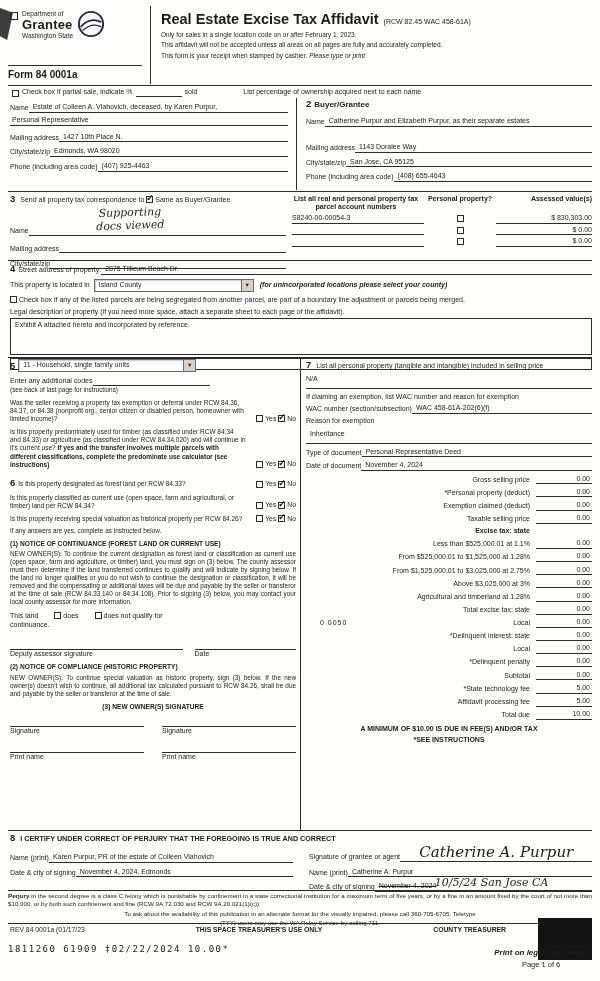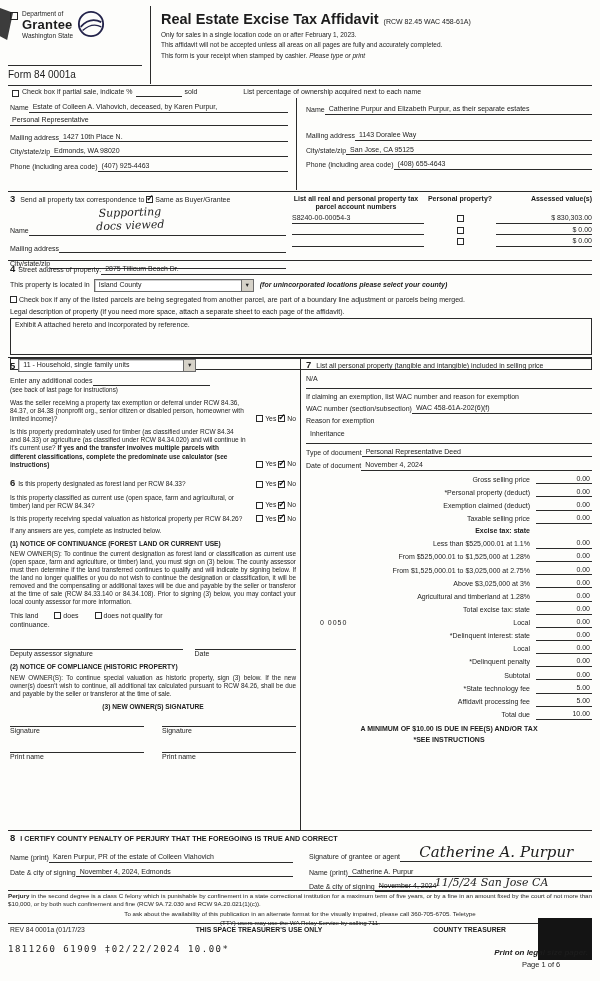--- a/index.html
+++ b/index.html
@@ -27,21 +27,21 @@
   .small{font-size:6.4px}
   
   .header{position:absolute;top:6px;left:8px;right:8px;height:78px;display:flex}
   .logo-col{width:142px;position:relative;padding:4px 0 0 2px}
   .logo-row{display:flex;gap:4px;align-items:flex-start}
   .sq-icon{width:8px;height:8px;border:1.5px solid #222;margin-top:2px;flex:none}
   .dept-small{font-size:6.5px}
   .dept-big{font-size:13px;font-weight:bold;line-height:1;letter-spacing:.2px}
   .dept-state{font-size:6.5px;margin-top:1px}
   .form-no{position:absolute;bottom:3px;left:0;right:8px;border-top:1px solid #2b2b2b;
-           padding-top:3px;font-weight:normal;font-size:10px}
+           padding-top:3px;font-weight:bold;font-size:10px}
   .title-col{flex:1;border-left:1px solid #2b2b2b;padding:4px 0 0 10px}
   .h1row{display:flex;align-items:baseline;gap:5px}
   .h1row h1{font-size:14.5px;font-weight:bold}
   .rcw{font-size:7px}
   .hnote{font-size:6.5px;margin-top:2.5px}
   .scan-mark{position:absolute;left:0;top:8px;width:13px;height:32px;background:#3c3c3c;
              clip-path:polygon(0 0,100% 15%,55% 100%,0 88%)}
   
   .partial{position:absolute;top:88px;left:12px;right:8px;display:flex;align-items:flex-end}
   .pct-line{display:inline-block;width:46px;border-bottom:1px solid #2b2b2b;margin:0 3px}
@@ -168,20 +168,21 @@
       <div class="frow">
           <span class="lbl">City/state/zip</span>
           <span class="fill">Edmonds, WA 98020</span>
         </div>
       <div class="frow">
           <span class="lbl">Phone (including area code)</span>
           <span class="fill">(407) 925-4463</span>
         </div>
     </div>
     <div class="s12col right">
+      <div class="sec-h"><span class="num">2</span><span>Buyer/Grantee</span></div>
       <div class="frow" style="margin-top:7px">
           <span class="lbl">Name</span>
           <span class="fill">Catherine Purpur and Elizabeth Purpur, as their separate estates</span>
         </div>
       <div class="frow" style="margin-top:16px">
           <span class="lbl">Mailing address</span>
           <span class="fill">1143 Doralee Way</span>
         </div>
       <div class="frow">
           <span class="lbl">City/state/zip</span>
@@ -469,21 +470,21 @@
         <span class="amt-val">10.00</span>
       </div>
     <div class="b ctr" style="margin-top:5px">A MINIMUM OF $10.00 IS DUE IN FEE(S) AND/OR TAX</div>
     <div class="b ctr" style="margin-top:2px">*SEE INSTRUCTIONS</div>
   </div>
   <div class="hline" style="top:830px"></div>
 
   <div class="sec8">
     <div class="b" style="font-size:7.2px">
       <span class="num">8</span>
-      <span>I CERTIFY COUNTY PENALTY OF PERJURY THAT THE FOREGOING IS TRUE AND CORRECT</span>
+      <span>I CERTIFY UNDER CORRECT OF PERJURY THAT THE FOREGOING IS TRUE AND CORRECT</span>
     </div>
     <div class="s8cols">
       <div class="s8col l">
         <div class="row" style="margin-top:6px">
           <span class="lbl">Name (print)</span>
           <span class="fill">Karen Purpur, PR of the estate of Colleen Vlahovich</span>
         </div>
         <div class="row" style="margin-top:5px">
           <span class="lbl">Date &amp; city of signing</span>
           <span class="fill">November 4, 2024, Edmonds</span>
@@ -496,21 +497,21 @@
               <span class="script" style="font-size:15px;left:10%">Catherine A. Purpur</span>
             </span>
         </div>
         <div class="row" style="margin-top:6px">
           <span class="lbl">Name (print)</span>
           <span class="fill">Catherine A. Purpur</span>
         </div>
         <div class="row" style="margin-top:5px">
           <span class="lbl">Date &amp; city of signing</span>
           <span class="fill"><span class="struck">November 4, 2024</span>
-            <span class="hand" style="font-size:11px;position:absolute;left:60px;top:-6px;white-space:nowrap">11/5/24  San Jose CA</span>
+            <span class="hand" style="font-size:11px;position:absolute;left:60px;top:-6px;white-space:nowrap">10/5/24  San Jose CA</span>
           </span>
         </div>
       </div>
     </div>
   </div>
   <div class="hline" style="top:890px"></div>
 
   <div class="perjury">
     <div><span class="b">Perjury</span><span> in the second degree is a class C felony which is punishable by confinement in a state correctional institution for a maximum term of five years, or by a fine in an amount fixed by the court of not more than $10,000, or by both such confinement and fine (RCW 9A.72.030 and RCW 9A.20.021(1)(c)).</span></div>
     <div class="altfmt">To ask about the availability of this publication in an alternate format for the visually impaired, please call 360-705-6705. Teletype</div>

